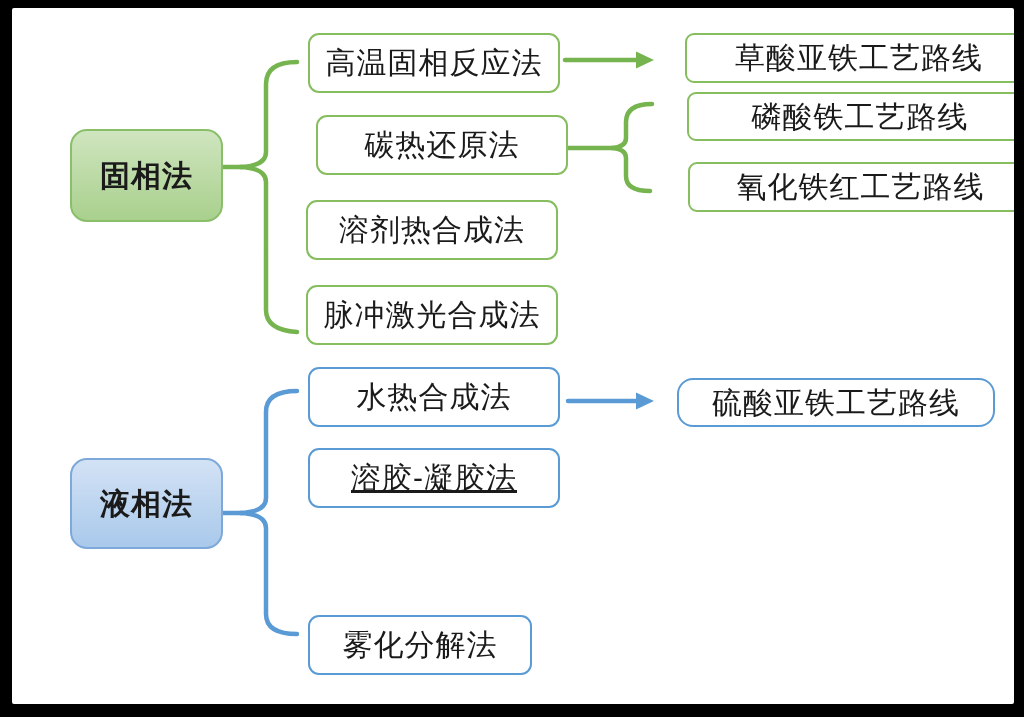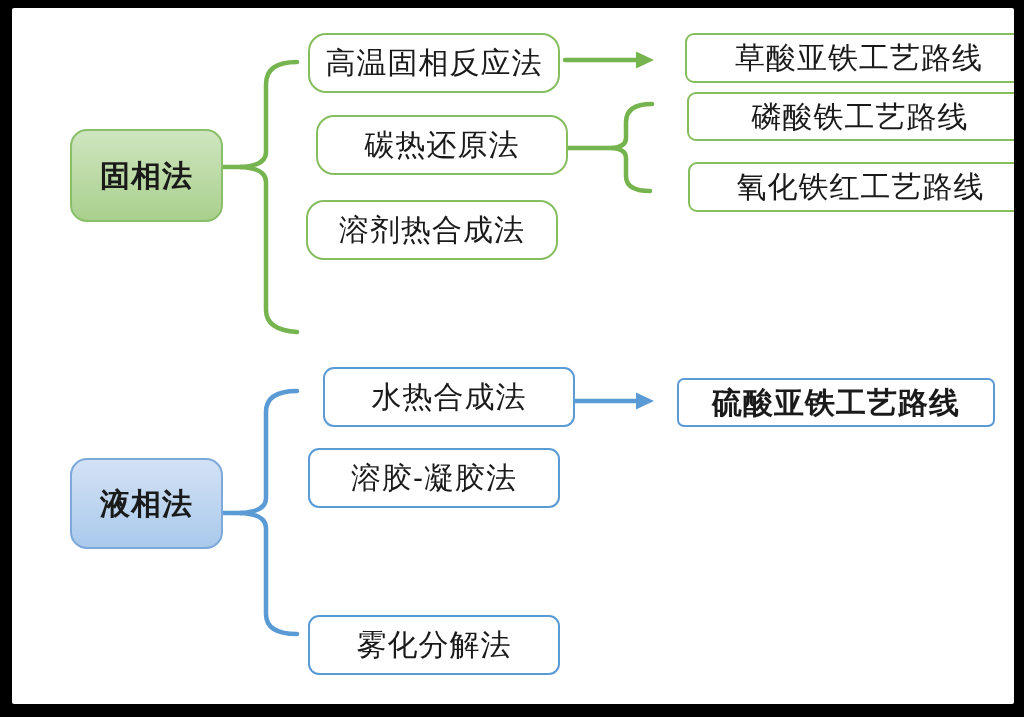--- a/index.html
+++ b/index.html
@@ -44,41 +44,41 @@
     box-sizing:border-box;
     background:#fff;
     color:var(--text);
     font-size:30px;
     letter-spacing:1px;
     white-space:nowrap;
     line-height:1;
   }
   .child-green{
     border:2.5px solid var(--green-box-border);
-    border-radius:18px;
+    border-radius:11px;
   }
   .child-blue{
     border:2.5px solid var(--blue-box-border);
     border-radius:11px;
   }
   .parent{
     font-weight:bold;
     font-size:30px;
     border-radius:17px;
   }
   .parent-green{
     background:linear-gradient(180deg,var(--green-parent-top) 0%,var(--green-parent-bottom) 100%);
     border:2.5px solid var(--green-parent-border);
   }
   .parent-blue{
     background:linear-gradient(180deg,var(--blue-parent-top) 0%,var(--blue-parent-bottom) 100%);
     border:2.5px solid var(--blue-parent-border);
   }
   .route-green{border:2.5px solid var(--green-box-border);border-radius:9px;}
-  .route-blue{border:2.5px solid var(--blue-box-border);border-radius:7px;font-weight:bold;}
+  .route-blue{border:2.5px solid var(--blue-box-border);border-radius:16px;}
   .stroke-green{stroke:var(--green-connector);fill:none;stroke-width:4.5;stroke-linecap:round;stroke-linejoin:round;}
   .stroke-blue{stroke:var(--blue-connector);fill:none;stroke-width:4.5;stroke-linecap:round;stroke-linejoin:round;}
   .fill-green{fill:var(--green-connector);stroke:none;}
   .fill-blue{fill:var(--blue-connector);stroke:none;}
 </style>
 </head>
 <body>
 
 <div class="canvas">
 
@@ -98,26 +98,27 @@
 
     <path class="stroke-blue" d="M 556 393 L 626 393"></path>
     <polygon class="fill-blue" points="624,384.5 642,393 624,401.5"></polygon>
   </svg>
 
   <div class="node parent parent-green" style="left:58px;top:121px;width:153px;height:93px;">固相法</div>
 
   <div class="node child-green" style="left:296px;top:25px;width:252px;height:60px;">高温固相反应法</div>
   <div class="node child-green" style="left:296px;top:107px;width:252px;height:60px;margin-left:8px;">碳热还原法</div>
   <div class="node child-green" style="left:294px;top:192px;width:252px;height:60px;">溶剂热合成法</div>
+  <div class="node child-green" style="left:294px;top:277px;width:252px;height:60px;">脉冲激光合成法</div>
 
   <div class="node route-green" style="left:673px;top:25px;width:348px;height:50px;">草酸亚铁工艺路线</div>
   <div class="node route-green" style="left:675px;top:84px;width:346px;height:49px;">磷酸铁工艺路线</div>
   <div class="node route-green" style="left:676px;top:154px;width:345px;height:50px;">氧化铁红工艺路线</div>
 
   <div class="node parent parent-blue" style="left:58px;top:450px;width:153px;height:91px;">液相法</div>
 
-  <div class="node child-blue" style="left:296px;top:359px;width:252px;height:60px;margin-left:15px;">水热合成法</div>
-  <div class="node child-blue" style="left:296px;top:440px;width:252px;height:60px;">溶胶-凝胶法</div>
-  <div class="node child-blue" style="left:296px;top:607px;width:252px;height:60px;">雾化分解法</div>
+  <div class="node child-blue" style="left:296px;top:359px;width:252px;height:60px;">水热合成法</div>
+  <div class="node child-blue" style="left:296px;top:440px;width:252px;height:60px;text-decoration:underline;">溶胶-凝胶法</div>
+  <div class="node child-blue" style="left:296px;top:607px;width:224px;height:60px;">雾化分解法</div>
 
   <div class="node route-blue" style="left:665px;top:370px;width:318px;height:49px;">硫酸亚铁工艺路线</div>
 
 </div>
 
 </body></html>

